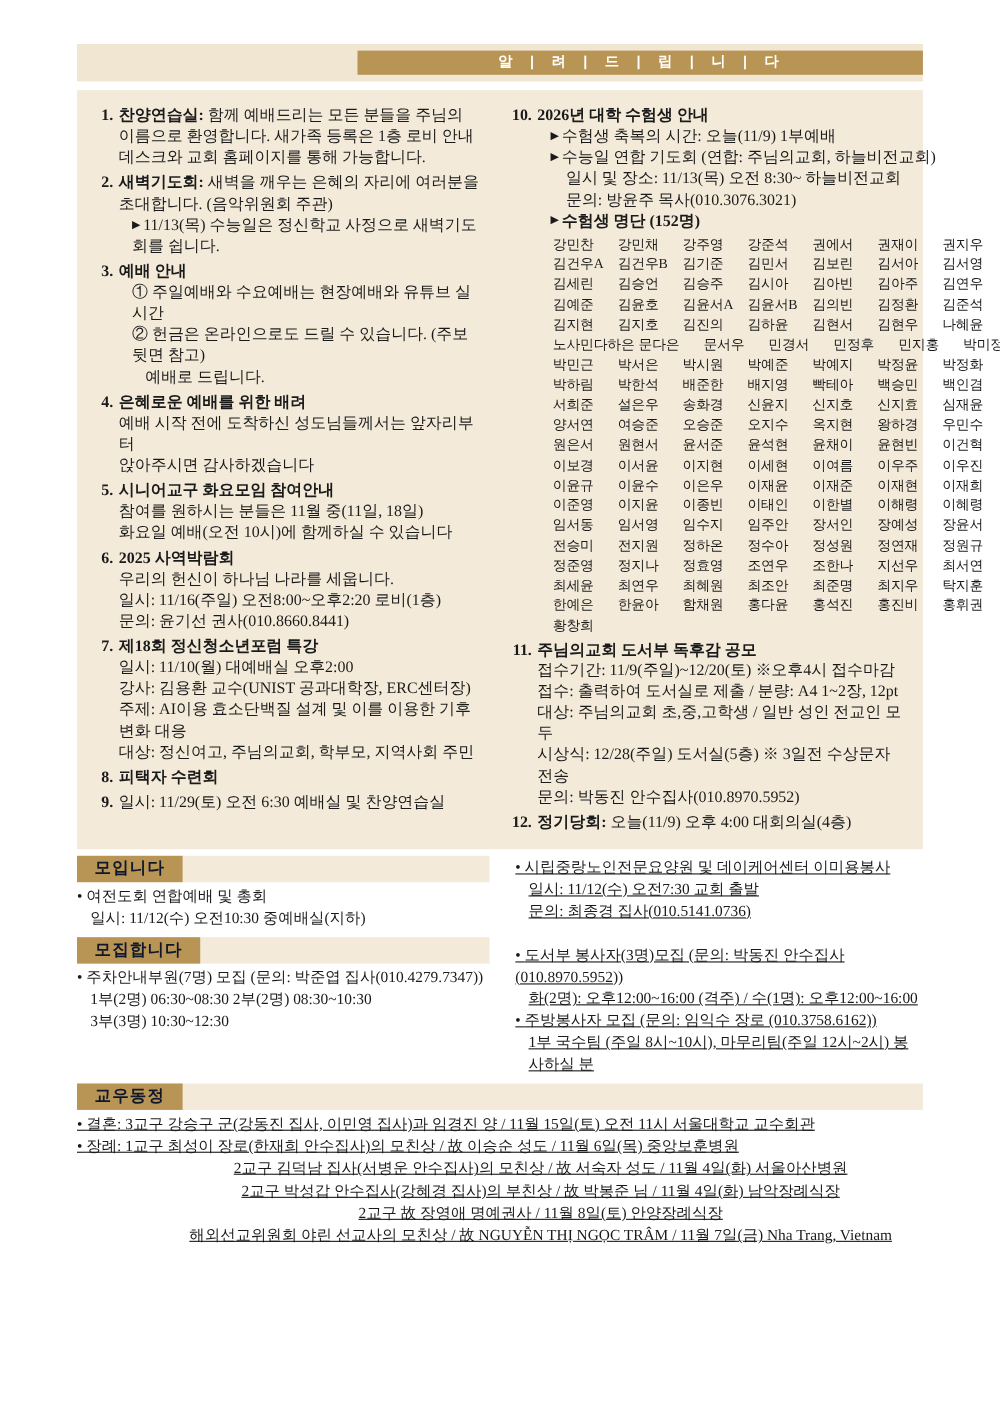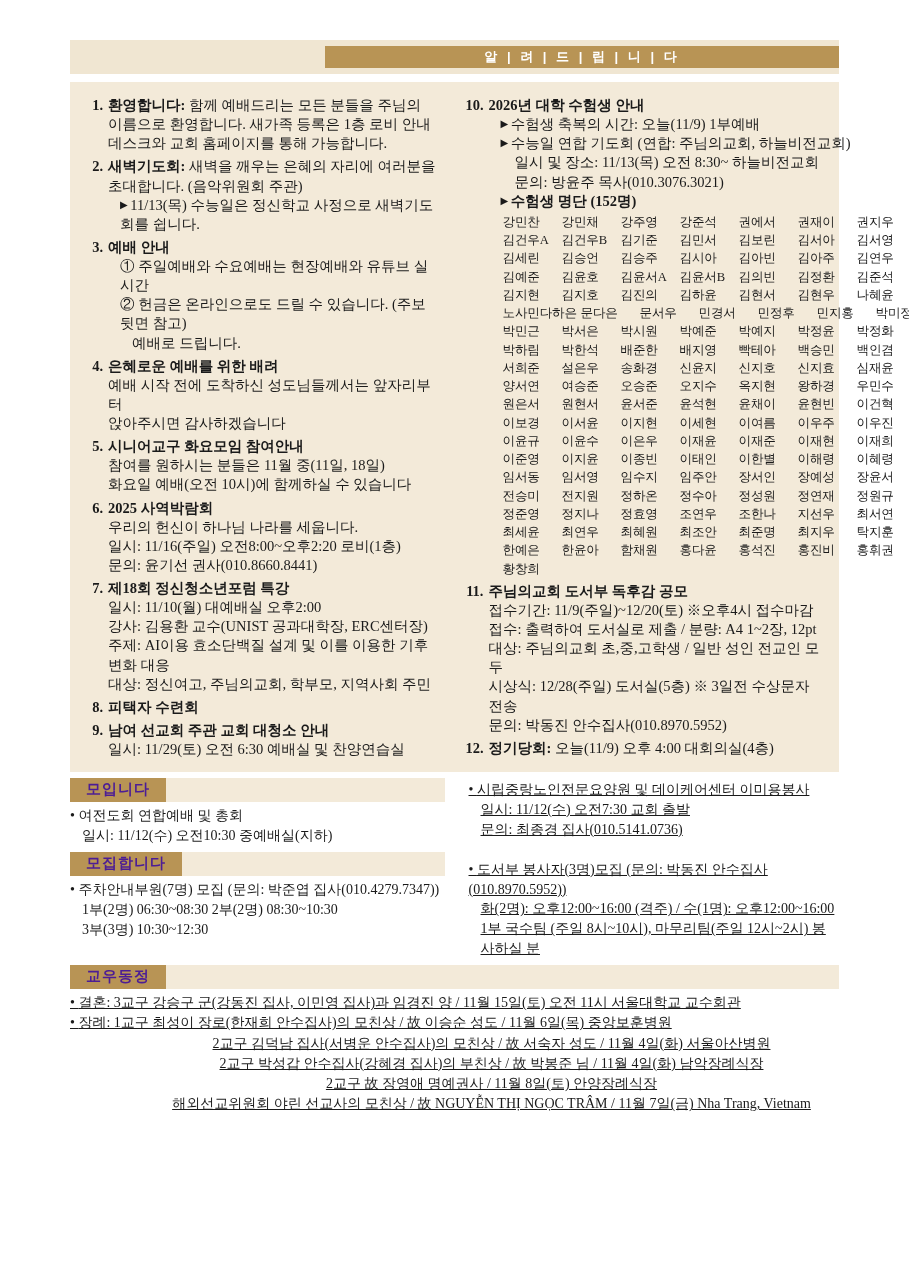--- a/index.html
+++ b/index.html
@@ -34,21 +34,21 @@
     left: 255px;
     right: 0;
     top: 6px;
     height: 22px;
     line-height: 22px;
     text-align: center;
     color: #ffffff;
     font-size: 13px;
     letter-spacing: 3px;
     font-weight: bold;
-    font-family: Liberation Sans, sans-serif;
+    font-family: Liberation Mono, monospace;
   }
 
   
   .main-panel {
     margin: 8px 70px 0 70px;
     background: #f3ead9;
     padding: 14px 16px 12px 16px;
     display: flex;
     gap: 10px;
     height: 690px;
@@ -87,21 +87,21 @@
     line-height: 1.45;
     letter-spacing: -0.2px;
   }
   .names .row { display: block; white-space: nowrap; }
   .names .row span { display: inline-block; width: 59px; }
 
   
   .sec-head {
     display: inline-block;
     background: #b89455;
-    color: #4c1d95;
+    color: #0f172a;
     font-weight: bold;
     font-size: 15px;
     padding: 2px 16px 3px 16px;
     font-family: "Liberation Sans", sans-serif;
     letter-spacing: 1px;
   }
   .sec-band { background: #f3ead9; }
 
   .lower {
     margin: 6px 70px 0 70px;
@@ -131,21 +131,21 @@
 </div>
 
 <div class="main-panel">
 
   <div class="col left">
     <ol class="items">
 
       <li>
         <span class="num">1.</span>
         <span class="body">
-          <span class="ln"><span class="title-b">환영합니다:</span><span> 함께 예배드리는 모든 분들을 주님의</span></span>
+          <span class="ln"><span class="title-b">찬양연습실:</span><span> 함께 예배드리는 모든 분들을 주님의</span></span>
           <span class="ln">이름으로 환영합니다. 새가족 등록은 1층 로비 안내</span>
           <span class="ln">데스크와 교회 홈페이지를 통해 가능합니다.</span>
         </span>
       </li>
 
       <li>
         <span class="num">2.</span>
         <span class="body">
           <span class="ln"><span class="title-b">새벽기도회:</span><span> 새벽을 깨우는 은혜의 자리에 여러분을</span></span>
           <span class="ln">초대합니다. (음악위원회 주관)</span>
@@ -205,21 +205,20 @@
       <li>
         <span class="num">8.</span>
         <span class="body">
           <span class="ln title-b">피택자 수련회</span>
         </span>
       </li>
 
       <li>
         <span class="num">9.</span>
         <span class="body">
-          <span class="ln title-b">남여 선교회 주관 교회 대청소 안내</span>
           <span class="ln">일시: 11/29(토) 오전 6:30 예배실 및 찬양연습실</span>
         </span>
       </li>
 
     </ol>
   </div>
 
   <div class="col right">
     <ol class="items">
 
@@ -345,20 +344,21 @@
 
     <div class="rc">
       <div class="blk" style="padding:2px 0 6px 0">
         <span class="b1 dot">시립중랑노인전문요양원 및 데이케어센터 이미용봉사</span>
         <span class="pad">일시: 11/12(수) 오전7:30 교회 출발</span>
         <span class="pad">문의: 최종경 집사(010.5141.0736)</span>
       </div>
       <div class="blk" style="padding:14px 0 2px 0">
         <span class="b1 dot">도서부 봉사자(3명)모집 (문의: 박동진 안수집사(010.8970.5952))</span>
         <span class="pad">화(2명): 오후12:00~16:00 (격주) / 수(1명): 오후12:00~16:00</span>
+        <span class="b1 dot">주방봉사자 모집 (문의: 임익수 장로 (010.3758.6162))</span>
         <span class="pad">1부 국수팀 (주일 8시~10시), 마무리팀(주일 12시~2시) 봉사하실 분</span>
       </div>
     </div>
   </div>
 </div>
 
 <div class="bottom-sec">
   <div class="sec-band">
     <span class="sec-head">교우동정</span>
   </div>

